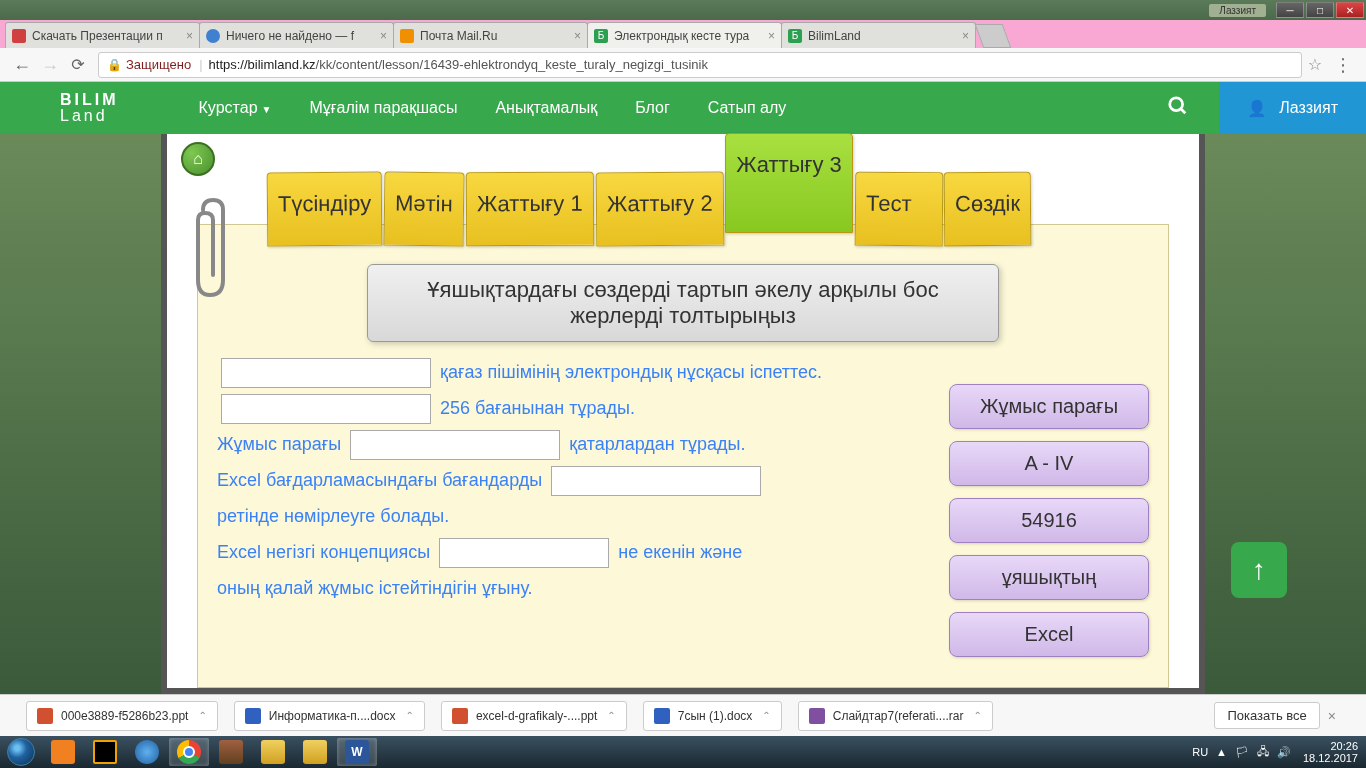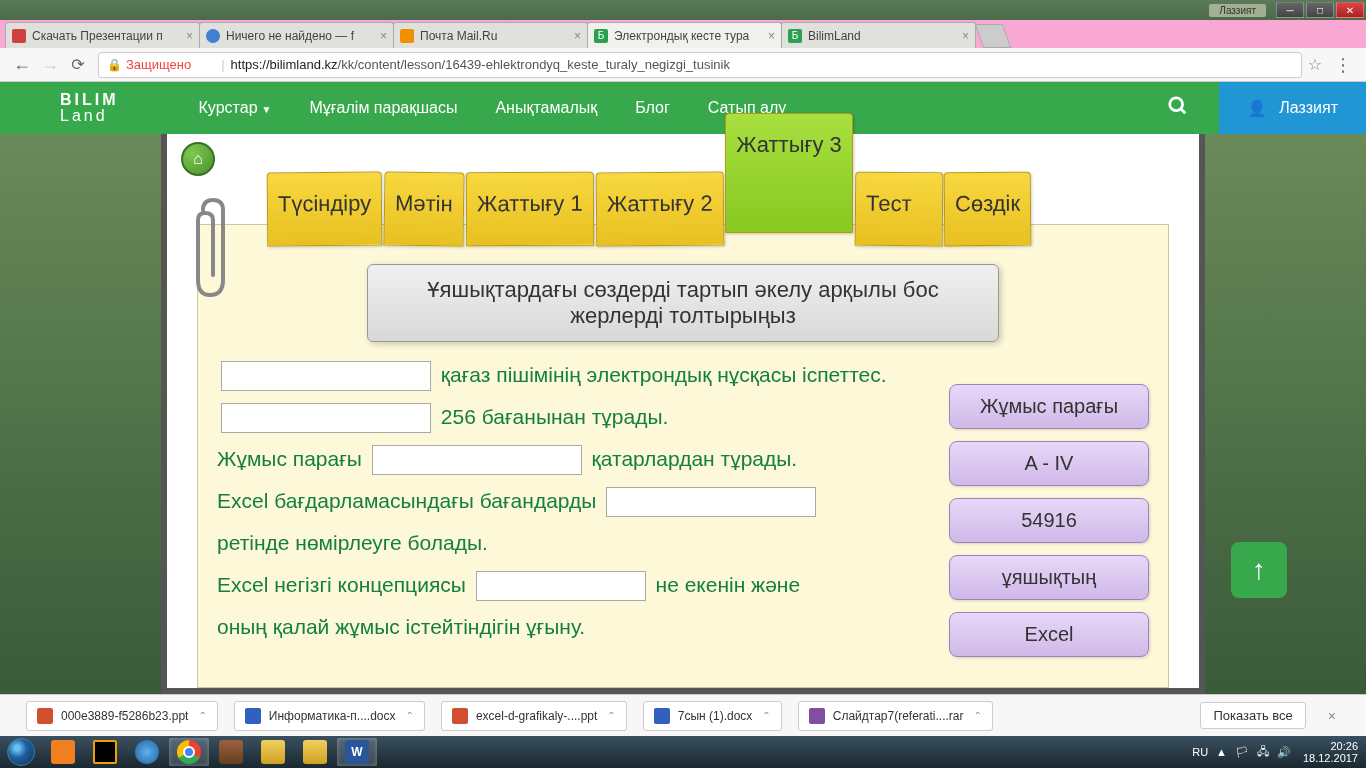--- a/index.html
+++ b/index.html
@@ -13,21 +13,21 @@
 .btab.inactive{background:#e0e0dc}
 .btab .fav{width:14px;height:14px;margin-right:6px;border-radius:2px;flex-shrink:0}
 .btab .txt{flex:1;white-space:nowrap;overflow:hidden;text-overflow:ellipsis}
 .btab .x{color:#888;font-size:12px;margin-left:4px}
 .newtab{width:28px;height:24px;background:#ccc;border:1px solid #aaa;margin-left:4px;transform:skewX(20deg)}
 .addr-bar{height:34px;background:#f7f7f7;border-bottom:1px solid #ccc;display:flex;align-items:center;padding:0 8px}
 .nav-arrow{width:28px;height:28px;display:flex;align-items:center;justify-content:center;color:#666;font-size:18px}
 .reload{width:28px;text-align:center;color:#666;font-size:16px}
 .url-box{flex:1;height:26px;border:1px solid #ccc;border-radius:3px;margin:0 6px;display:flex;align-items:center;padding:0 8px;font-size:13px;color:#555;background:#fff}
 .lock{color:#0a8a3a;font-size:12px;margin-right:4px}
-.secure{color:#ef4444;margin-right:24px}
+.secure{color:#7f1d1d;margin-right:2px}
 .url-sep{color:#ccc;margin:0 6px}
 .star{color:#888;font-size:16px;margin-right:6px}
 .menu3{color:#666;font-size:18px;padding:0 6px}
 .site-nav{height:52px;background:#37a84c;display:flex;align-items:center;padding:0 60px;color:#fff}
 .logo{font-size:16px;letter-spacing:3px;line-height:1;margin-right:80px}
 .logo div:first-child{font-weight:bold}
 .nav-item{font-size:16px;margin-right:38px;cursor:pointer}
 .nav-item .caret{font-size:10px;margin-left:4px}
 .nav-spacer{flex:1}
 .search-ic{font-size:20px;margin-right:30px}
@@ -37,34 +37,34 @@
 .lesson-frame{width:1044px;background:#fff;border:6px solid #555;border-top:none;position:relative;overflow:visible}
 .home-btn{position:absolute;top:8px;left:14px;width:34px;height:34px;border-radius:50%;background:radial-gradient(circle at 30% 30%,#7ec850,#4a9030);border:2px solid #3a7020;display:flex;align-items:center;justify-content:center;color:#fff;font-size:16px;z-index:5}
 .paper-area{position:absolute;top:90px;left:30px;right:30px;bottom:0;background:#fcf8d8;border:1px solid #d0c890}
 .clip{position:absolute;top:-30px;left:-10px;width:50px;height:110px;z-index:6}
 .clip svg{width:100%;height:100%}
 .tab-row{position:absolute;top:22px;left:100px;right:30px;height:90px;z-index:4;display:flex;align-items:flex-end}
 .ltab{background:linear-gradient(#f8d840,#e8c020);border:1px solid #b89810;padding:18px 10px 28px;font-size:22px;color:#333;text-align:center;margin-right:2px;border-radius:4px 4px 0 0;transform:rotate(-.5deg);box-shadow:1px 1px 3px rgba(0,0,0,.2)}
 .ltab:nth-child(2){transform:rotate(.8deg)}
 .ltab:nth-child(3){transform:rotate(-.3deg)}
 .ltab:nth-child(6){transform:rotate(.5deg)}
-.ltab.active{background:linear-gradient(#a8e040,#88c820);padding-bottom:74px;margin-bottom:-5px;transform:rotate(0);position:relative;top:-18px;z-index:2}
+.ltab.active{background:linear-gradient(#a8e040,#88c820);padding-bottom:54px;margin-bottom:-5px;transform:rotate(0);position:relative;top:-18px;z-index:2}
 .instr{position:absolute;top:130px;left:200px;right:200px;background:linear-gradient(#f0f0f0,#d8d8d8);border:1px solid #999;border-radius:6px;padding:12px 20px;text-align:center;font-size:22px;color:#333;box-shadow:2px 2px 6px rgba(0,0,0,.2)}
-.qarea{position:absolute;top:220px;left:50px;right:260px;font-size:21px;color:#15803d;line-height:2}
+.qarea{position:absolute;top:220px;left:50px;right:260px;font-size:18px;color:#3b82f6;line-height:2}
 .blank{display:inline-block;width:210px;height:30px;background:#fff;border:1px solid #aaa;vertical-align:middle;margin:0 4px}
 .blank.sm{width:170px}
 .drag-col{position:absolute;top:250px;right:50px;width:200px}
 .drag-item{background:linear-gradient(#e8d8f8,#d0b8e8);border:1px solid #a080c0;border-radius:8px;padding:10px;text-align:center;font-size:20px;color:#333;margin-bottom:12px;box-shadow:1px 1px 3px rgba(0,0,0,.15)}
 .scroll-top{position:absolute;right:-88px;bottom:90px;width:56px;height:56px;background:#37a84c;border-radius:8px;display:flex;align-items:center;justify-content:center;color:#fff;font-size:28px}
 .dl-bar{position:absolute;bottom:32px;left:0;right:0;height:42px;background:#f7f7f7;border-top:1px solid #ccc;display:flex;align-items:center;padding:0 26px}
 .dl-item{display:flex;align-items:center;height:30px;border:1px solid #ccc;border-radius:3px;padding:0 10px;margin-right:16px;font-size:12px;color:#333;background:#fff}
 .dl-ic{width:16px;height:16px;margin-right:8px;border-radius:2px}
 .dl-caret{margin-left:10px;color:#888;font-size:10px}
 .dl-spacer{flex:1}
-.show-all{font-size:13px;color:#333;border:1px solid #ccc;padding:5px 12px;border-radius:3px;margin-right:18px;background:#fff}
+.show-all{font-size:13px;color:#333;border:1px solid #ccc;padding:5px 12px;border-radius:3px;margin-right:4px;background:#fff}
 .dl-x{color:#888;font-size:14px;padding:0 4px}
 .taskbar{position:absolute;bottom:0;left:0;right:0;height:32px;background:linear-gradient(#3a5060,#1a2830);display:flex;align-items:center}
 .start{width:42px;height:32px;display:flex;align-items:center;justify-content:center}
 .orb{width:28px;height:28px;border-radius:50%;background:radial-gradient(circle at 35% 35%,#6ac0f0 10%,#2060a0 40%,#0a3050);border:1px solid #4080a0}
 .tb-ic{width:40px;height:28px;display:flex;align-items:center;justify-content:center;margin:0 1px;border-radius:2px}
 .tb-ic.active{background:rgba(255,255,255,.15);box-shadow:inset 0 0 4px rgba(255,255,255,.3)}
 .ic-img{width:24px;height:24px;border-radius:3px}
 .tray{margin-left:auto;display:flex;align-items:center;color:#fff;font-size:11px;padding-right:8px}
 .tray span{margin:0 4px}
 .clock{text-align:right;line-height:1.1;margin-left:8px}

